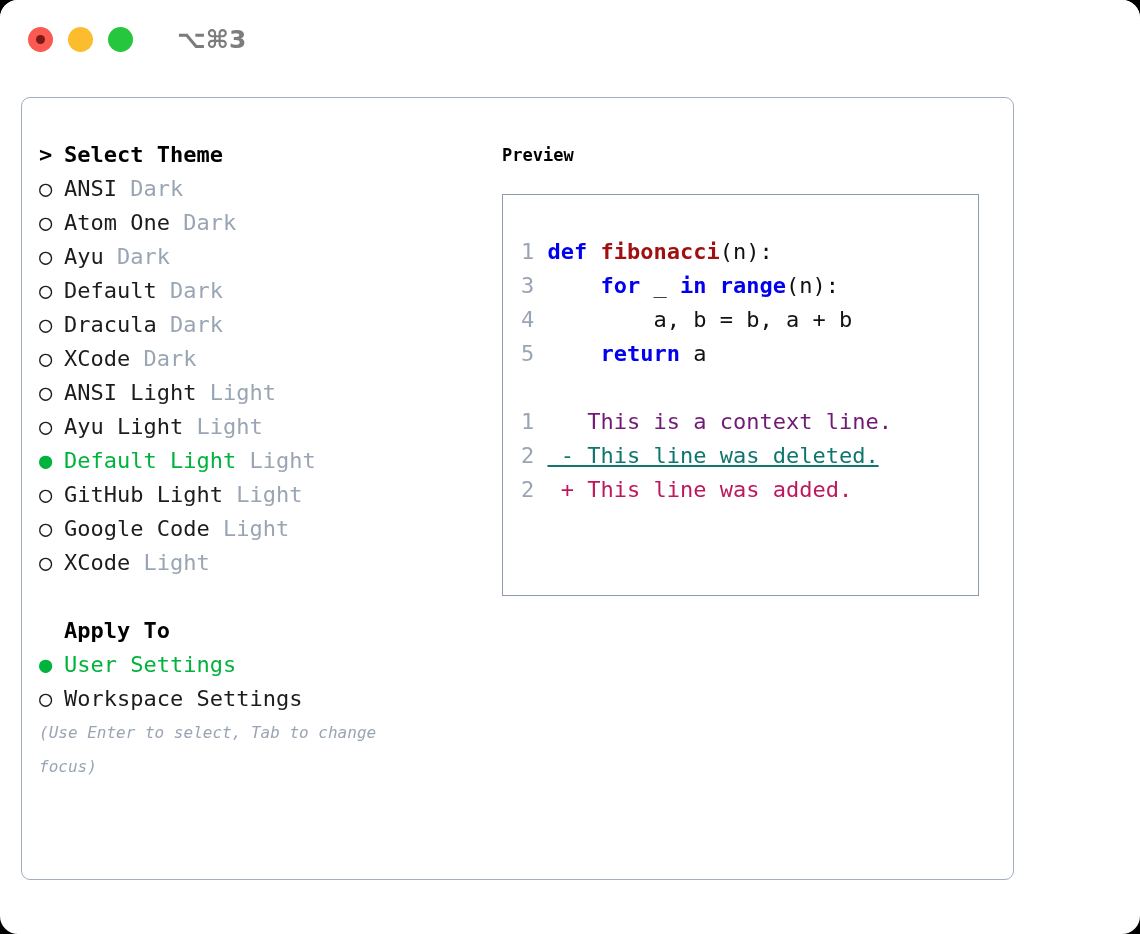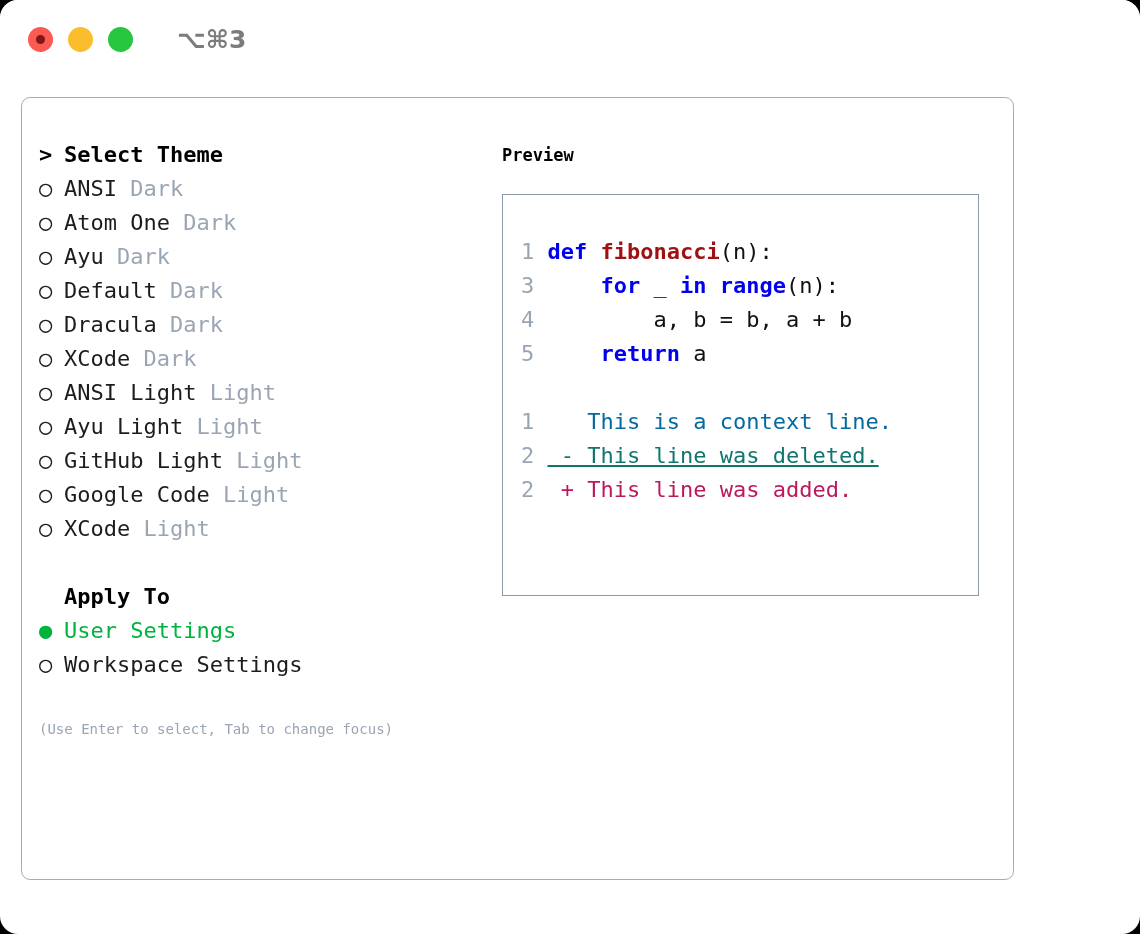--- a/index.html
+++ b/index.html
@@ -94,26 +94,26 @@
   .marker-filled { color: #00b33c; }
   .sel-label { color: #00b33c; }
   .suffix { color: #9aa5b4; }
   .section-header {
     font-weight: bold;
     color: #000000;
   }
   .spacer-row { height: 34px; }
 
   #hint {
-    margin-top: 30px;
-    font-size: 14px;
+    font-size: 16px;
     line-height: 34px;
     color: #9aa5b4;
     width: 400px;
     white-space: pre-wrap;
+    font-style: italic;
   }
 
   
   #right-col {
     position: absolute;
     left: 480px;
     top: 40px;
     width: 490px;
   }
   #preview-title {
@@ -134,21 +134,21 @@
   .code-line {
     font-size: 22px;
     line-height: 34px;
     white-space: pre;
     color: #1c1c1c;
   }
   .ln { color: #9aa5b4; }
   .kw { color: #0000ee; font-weight: bold; }
   .fn { color: #a01010; font-weight: bold; }
   .plain { color: #111111; }
-  .diff-ctx { color: #0369a1; }
+  .diff-ctx { color: #701a75; }
   .diff-del { color: #0f766e; text-decoration: underline; }
   .diff-add { color: #be185d; }
   .blank-line { height: 34px; }
 </style>
 </head>
 <body>
 
 <div id="window">
 
   <div id="titlebar">
@@ -164,20 +164,21 @@
       <div id="theme-header-row" class="row section-header"><span class="prefix">&gt; </span><span>Select Theme</span></div>
       <div id="theme-list">
           <div class="row"><span class="prefix">○ </span><span>ANSI</span><span class="suffix"> Dark</span></div>
           <div class="row"><span class="prefix">○ </span><span>Atom One</span><span class="suffix"> Dark</span></div>
           <div class="row"><span class="prefix">○ </span><span>Ayu</span><span class="suffix"> Dark</span></div>
           <div class="row"><span class="prefix">○ </span><span>Default</span><span class="suffix"> Dark</span></div>
           <div class="row"><span class="prefix">○ </span><span>Dracula</span><span class="suffix"> Dark</span></div>
           <div class="row"><span class="prefix">○ </span><span>XCode</span><span class="suffix"> Dark</span></div>
           <div class="row"><span class="prefix">○ </span><span>ANSI Light</span><span class="suffix"> Light</span></div>
           <div class="row"><span class="prefix">○ </span><span>Ayu Light</span><span class="suffix"> Light</span></div>
+          <div class="row"><span class="prefix marker-filled">● </span><span class="sel-label">Default Light</span><span class="suffix"> Light</span></div>
           <div class="row"><span class="prefix">○ </span><span>GitHub Light</span><span class="suffix"> Light</span></div>
           <div class="row"><span class="prefix">○ </span><span>Google Code</span><span class="suffix"> Light</span></div>
           <div class="row"><span class="prefix">○ </span><span>XCode</span><span class="suffix"> Light</span></div>
         </div>
 
       <div class="spacer-row"></div>
 
       <div id="apply-header-row" class="row section-header"><span class="prefix">  </span><span>Apply To</span></div>
       <div id="apply-list">
           <div class="row"><span class="prefix marker-filled">● </span><span class="sel-label">User Settings</span></div>

